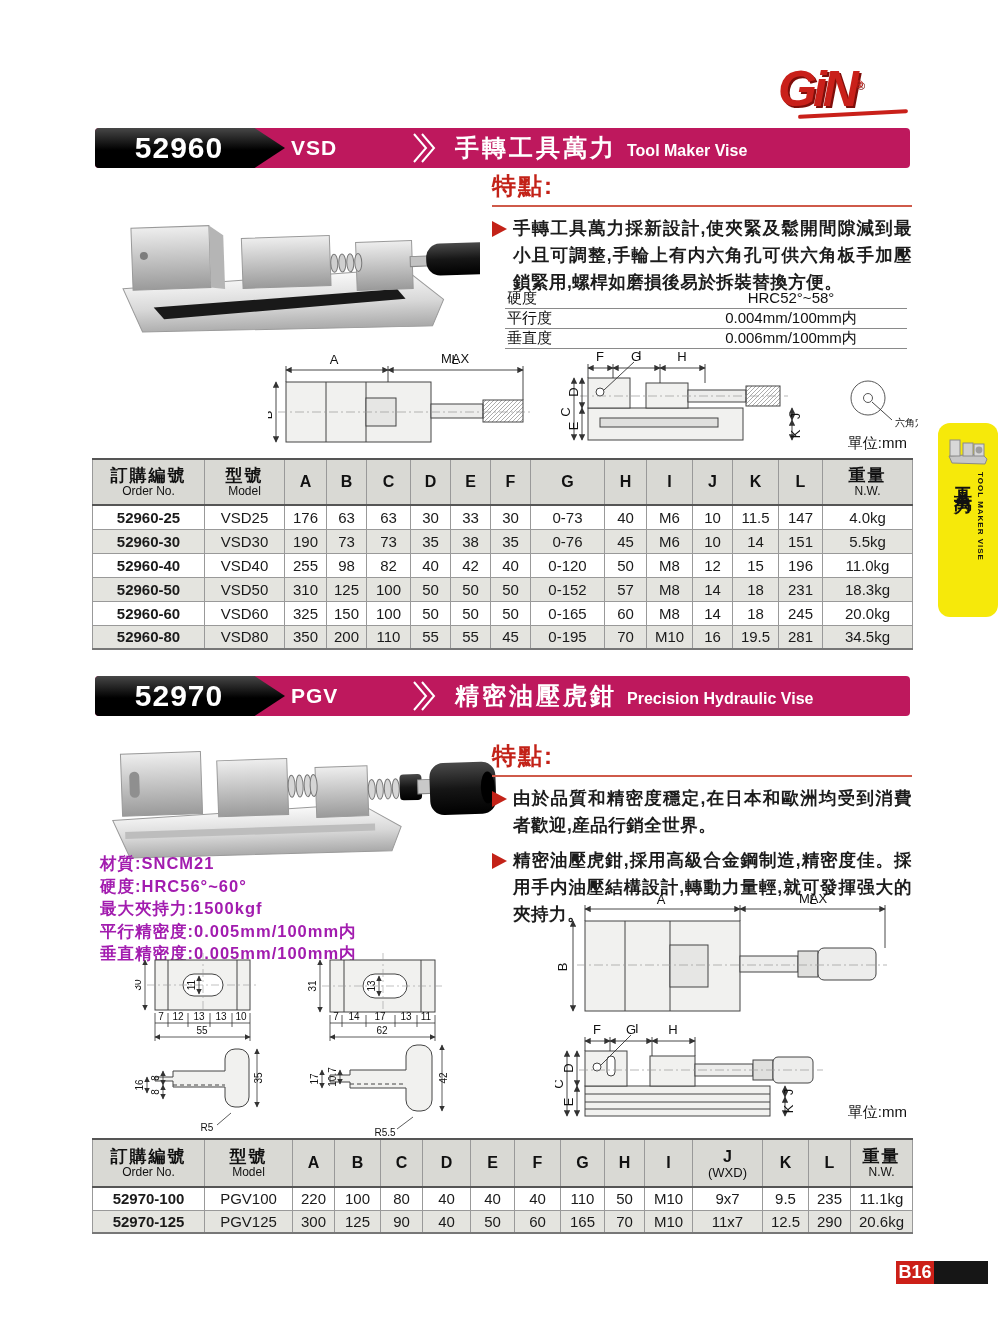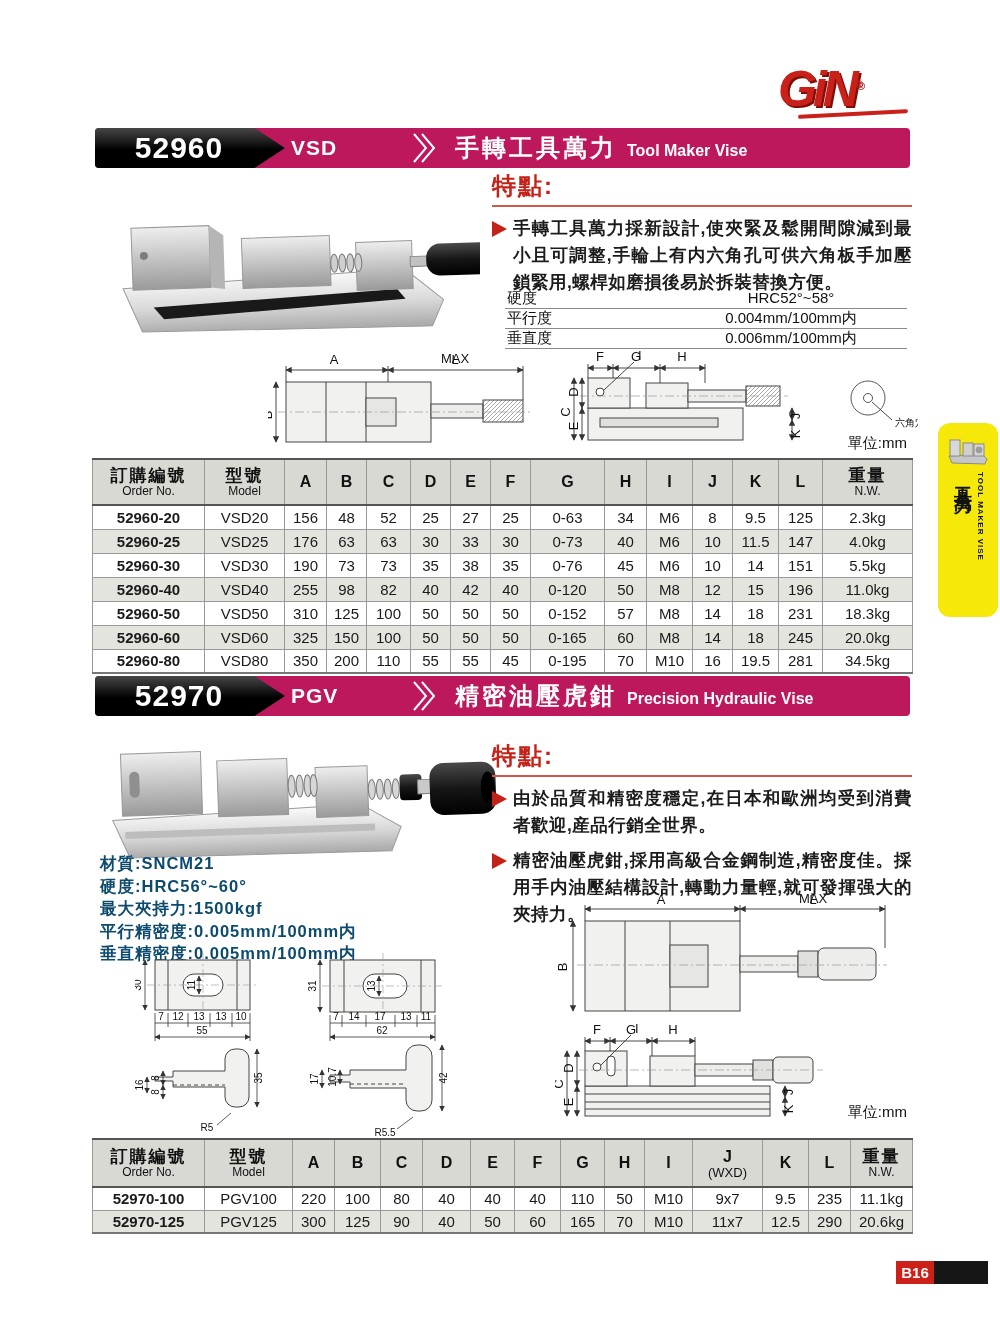--- a/index.html
+++ b/index.html
@@ -40,21 +40,21 @@
   .bullet p{margin:0;font-size:17.5px;font-weight:bold;line-height:27px;text-align:justify;
     letter-spacing:0.5px;color:#1c1c1c;}
 
   
   .speclist{width:402px;font-size:15px;}
   .spec-row{display:flex;border-bottom:1px solid #8a8a8a;padding:1px 0 2px 0;line-height:16px;}
   .spec-label{width:42%;padding-left:2px;}
   .spec-value{width:58%;text-align:center;}
 
   
-  .matlist div{font-size:16.5px;font-weight:bold;line-height:22.5px;letter-spacing:1px;color:#0c4a6e;}
+  .matlist div{font-size:16.5px;font-weight:bold;line-height:22.5px;letter-spacing:1px;color:#a21caf;}
 
   
   .unit{font-size:15px;color:#111;width:100px;text-align:right;}
 
   
   table.data{border-collapse:collapse;table-layout:fixed;width:820px;
     border-top:2px solid #555;border-bottom:2px solid #777;}
   table.data th,table.data td{border:1px solid #999;text-align:center;padding:0;overflow:hidden;white-space:nowrap;}
   table.data thead tr{background:#d9d9d4;height:46px;}
   table.data thead th{border-bottom:2px solid #555;font-weight:bold;}
@@ -71,21 +71,21 @@
   
   .side-tab{left:938px;top:423px;width:60px;height:194px;background:#f6e90a;border-radius:12px;
     display:flex;flex-direction:column;align-items:center;}
   .side-tab .mini{margin-top:9px;}
   .tab-text{display:flex;flex-direction:row;margin-top:6px;align-items:flex-start;}
   .tab-zh{writing-mode:vertical-rl;font-size:18px;font-weight:bold;letter-spacing:3px;color:#111;}
   .tab-en{writing-mode:vertical-rl;font-size:8px;font-weight:bold;letter-spacing:1px;color:#111;margin-left:1px;}
 
   
   .pageno-red{left:896px;top:1261px;width:38px;height:23px;background:#cc2018;color:#fff;
-    font-weight:bold;font-size:15px;display:flex;align-items:center;justify-content:center;}
+    font-weight:bold;font-size:18px;display:flex;align-items:center;justify-content:center;}
   .pageno-black{left:934px;top:1261px;width:54px;height:23px;background:#161616;}
 
   
   svg text{font-family:"Liberation Sans","DejaVu Sans",sans-serif;fill:#111;}
   .dimtxt{font-size:13px;}
   .dimtxt-s{font-size:10px;}
 </style>
 </head>
 <body>
 
@@ -282,37 +282,20 @@
         <th class="th-dim">J</th>
         <th class="th-dim">K</th>
         <th class="th-dim">L</th>
         <th class="th-stack">
           <span class="zh">重量</span>
           <span class="en">N.W.</span>
           </th>
       </tr>
     </thead>
     <tbody>
-        <tr>
-          <td class="c-order">52960-20</td>
-          <td class="c-model">VSD20</td>
-          <td class="">156</td>
-          <td class="">48</td>
-          <td class="">52</td>
-          <td class="">25</td>
-          <td class="">27</td>
-          <td class="">25</td>
-          <td class="">0-63</td>
-          <td class="">34</td>
-          <td class="">M6</td>
-          <td class="">8</td>
-          <td class="">9.5</td>
-          <td class="">125</td>
-          <td class="">2.3kg</td>
-        </tr>
         <tr>
           <td class="c-order">52960-25</td>
           <td class="c-model">VSD25</td>
           <td class="">176</td>
           <td class="">63</td>
           <td class="">63</td>
           <td class="">30</td>
           <td class="">33</td>
           <td class="">30</td>
           <td class="">0-73</td>

